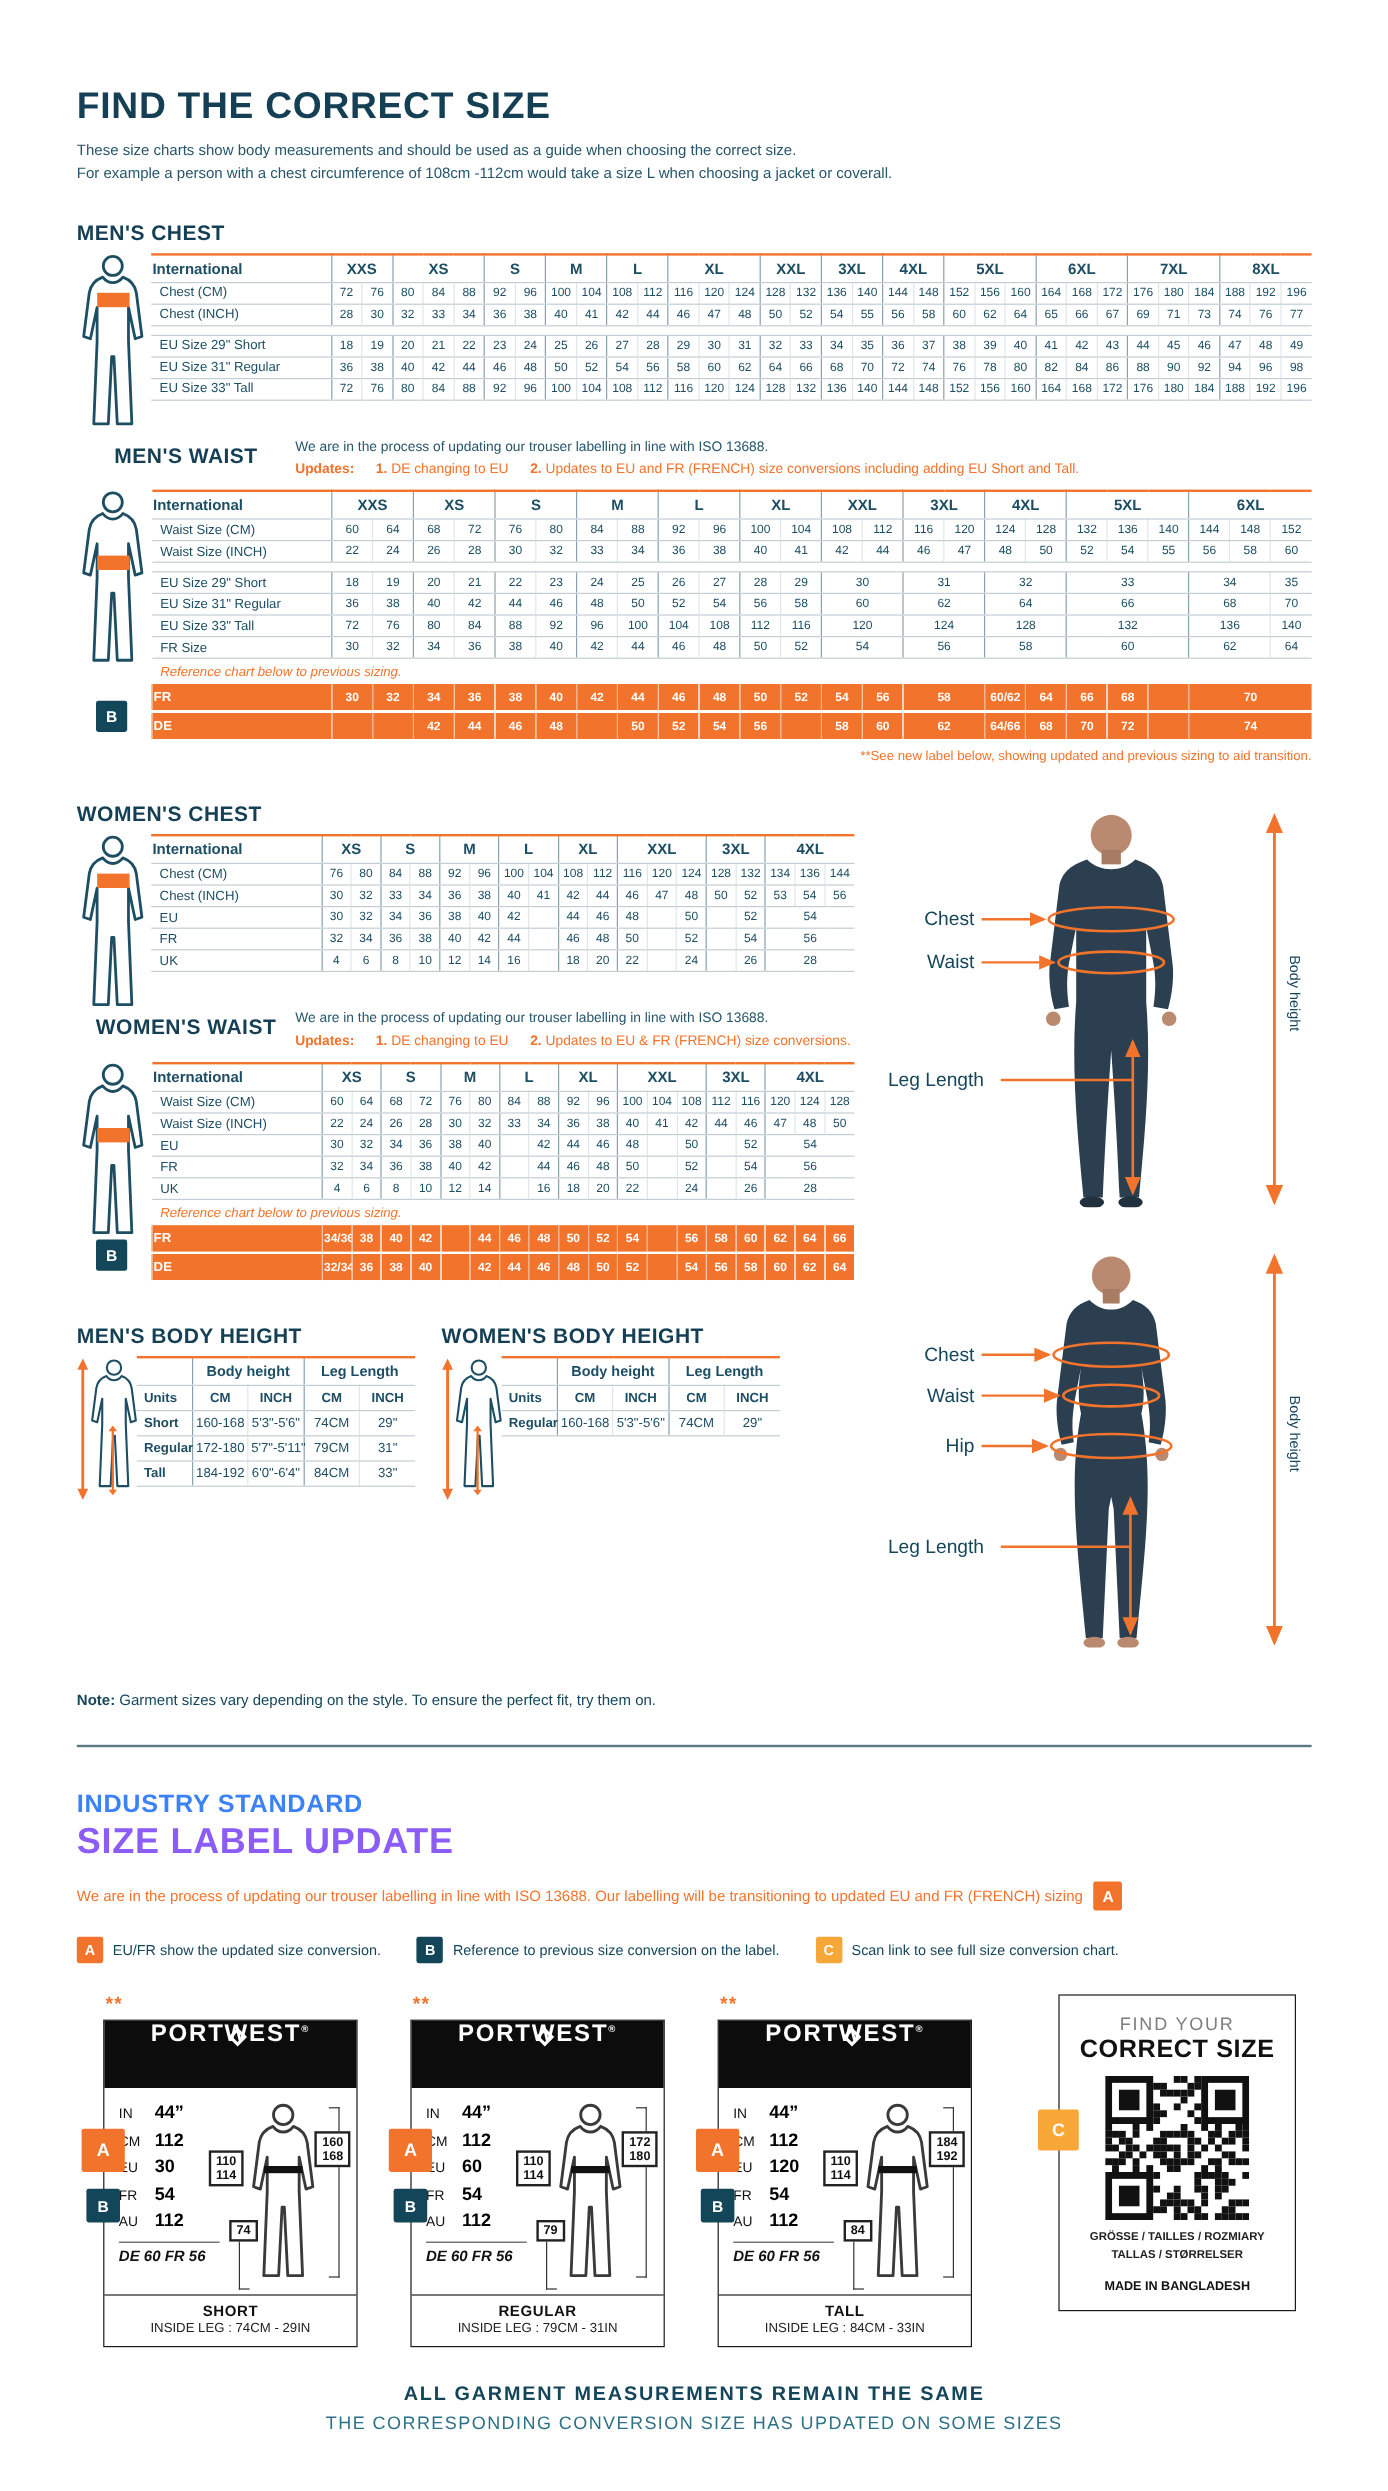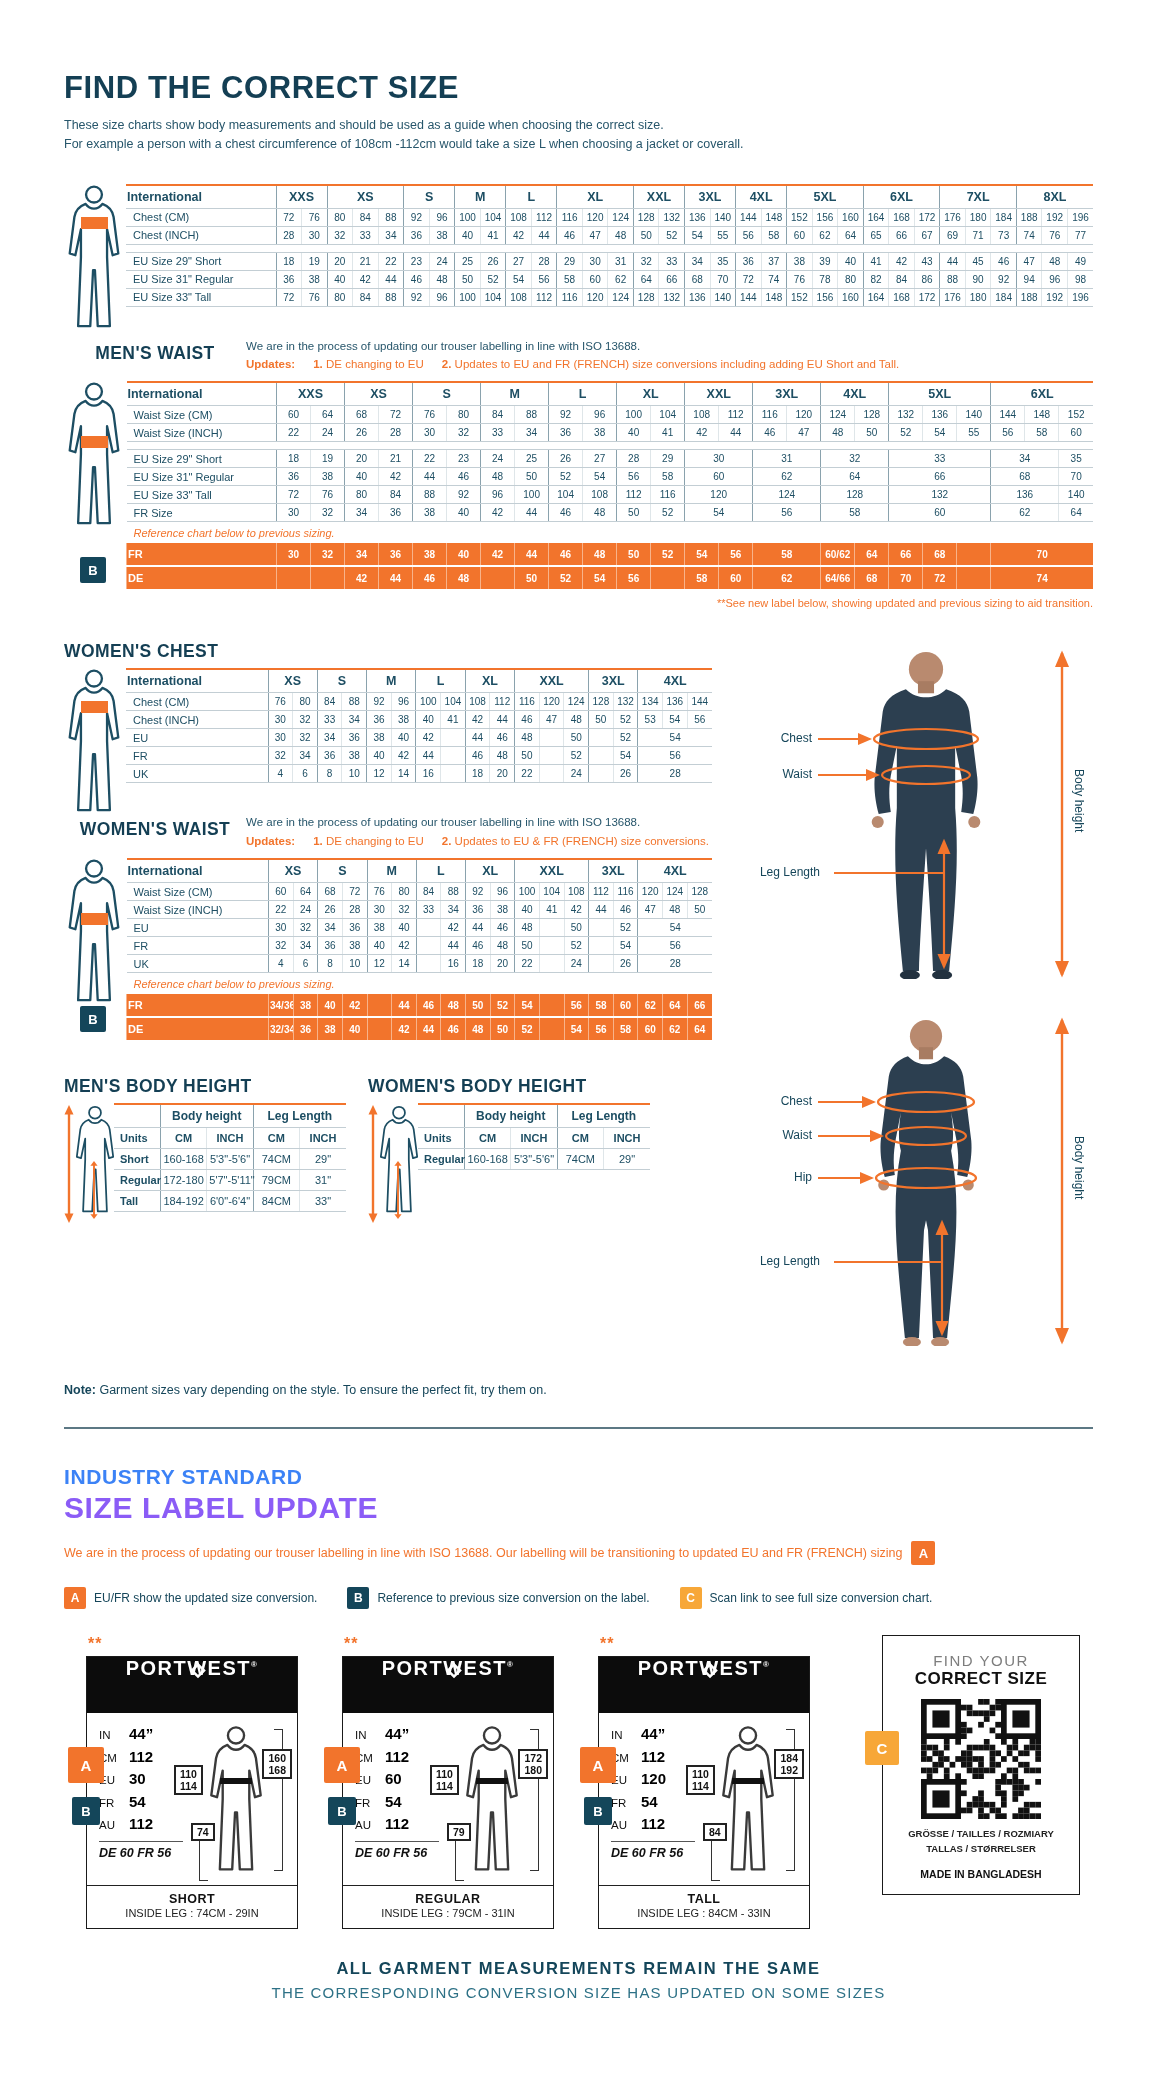--- a/index.html
+++ b/index.html
@@ -67,21 +67,21 @@
   table.bh tr.bhu td{font-weight:700;}
 
   .note-line{font-size:12.5px;color:#16465a;margin-top:30px;}
   .note-line .b{font-weight:800;}
 
   .divider{border:none;border-top:2px solid #5c7884;margin:30px 0 0;}
 
   
   .diagram{position:relative;width:398px;height:345px;}
   .diagram + .diagram{margin-top:22px;}
-  .dlabel{position:absolute;font-size:12px;color:#16465a;text-align:right;width:70px;}
+  .dlabel{position:absolute;font-size:16px;color:#16465a;text-align:right;width:70px;}
   .dlabel.leg{width:92px;}
   .vlabel{position:absolute;writing-mode:vertical-rl;font-size:12px;color:#16465a;}
 
   
   h3.ind{font-size:21px;font-weight:800;color:#3b82f6;letter-spacing:.6px;margin:36px 0 0;}
   h2.slu{font-size:30px;font-weight:800;color:#8b5cf6;letter-spacing:.6px;margin:2px 0 16px;}
   .ind-para{color:#f2742c;font-size:12.5px;display:flex;align-items:center;gap:9px;}
   .ind-para .badge{width:24px;height:24px;font-size:13px;}
   .legend{display:flex;gap:30px;align-items:center;margin-top:22px;font-size:12px;color:#16465a;}
   .legend .item{display:flex;align-items:center;gap:8px;}
@@ -112,21 +112,21 @@
   .brk.l{left:16px;bottom:0;height:56px;width:9px;border:1.5px solid #333;border-right:none;}
   .card-foot{border-top:1.5px solid #222;text-align:center;padding:6px 4px 9px;}
   .fit{font-weight:800;font-size:12.5px;letter-spacing:.5px;color:#111;}
   .ileg{font-size:11px;color:#222;margin-top:1px;}
   .abadge{position:absolute;left:-18px;top:112px;width:36px;height:36px;font-size:15px;}
   .bbadge{position:absolute;left:-14px;top:162px;width:28px;height:28px;font-size:13px;}
 
   .qr-wrap{position:relative;margin-left:28px;}
   .qr-card{width:198px;border:1.5px solid #1a1a1a;background:#fff;padding:16px 10px 14px;text-align:center;}
   .fy{font-size:15px;color:#7d7d7d;letter-spacing:1.5px;}
-  .cs{font-size:17px;font-weight:800;color:#111;letter-spacing:.5px;}
+  .cs{font-size:21px;font-weight:800;color:#111;letter-spacing:.5px;}
   svg.qr{width:120px;height:120px;margin:10px auto 8px;display:block;}
   .langs{font-size:9.5px;font-weight:800;color:#222;line-height:1.5;}
   .made{font-size:10.5px;font-weight:800;color:#111;margin-top:12px;}
   .cbadge{position:absolute;left:-17px;top:96px;width:34px;height:34px;font-size:15px;}
 
   
   .footer{text-align:center;margin-top:30px;}
   .f1{font-size:16.5px;font-weight:800;color:#14465a;letter-spacing:1.5px;}
   .f2{font-size:15px;color:#2d7186;letter-spacing:1.2px;margin-top:6px;}
 </style>
@@ -167,20 +167,21 @@
 
 <div class="page">
 
   <h1 class="title">FIND THE CORRECT SIZE</h1>
   <div class="intro">
     <div>These size charts show body measurements and should be used as a guide when choosing the correct size.</div>
     <div>For example a person with a chest circumference of 108cm -112cm would take a size L when choosing a jacket or coverall.</div>
   </div>
 
   <div class="section">
+    <h2 class="sec">MEN'S CHEST</h2>
     <div class="table-band">
       <div class="fig-slot">
         <svg class="person" width="56" height="150" viewBox="0 0 60 160">
             <use href="#p-out"></use>
           </svg>
         <div class="band chest"></div>
       </div>
       <div style="flex:1">
           <table class="size">
             <tbody>

